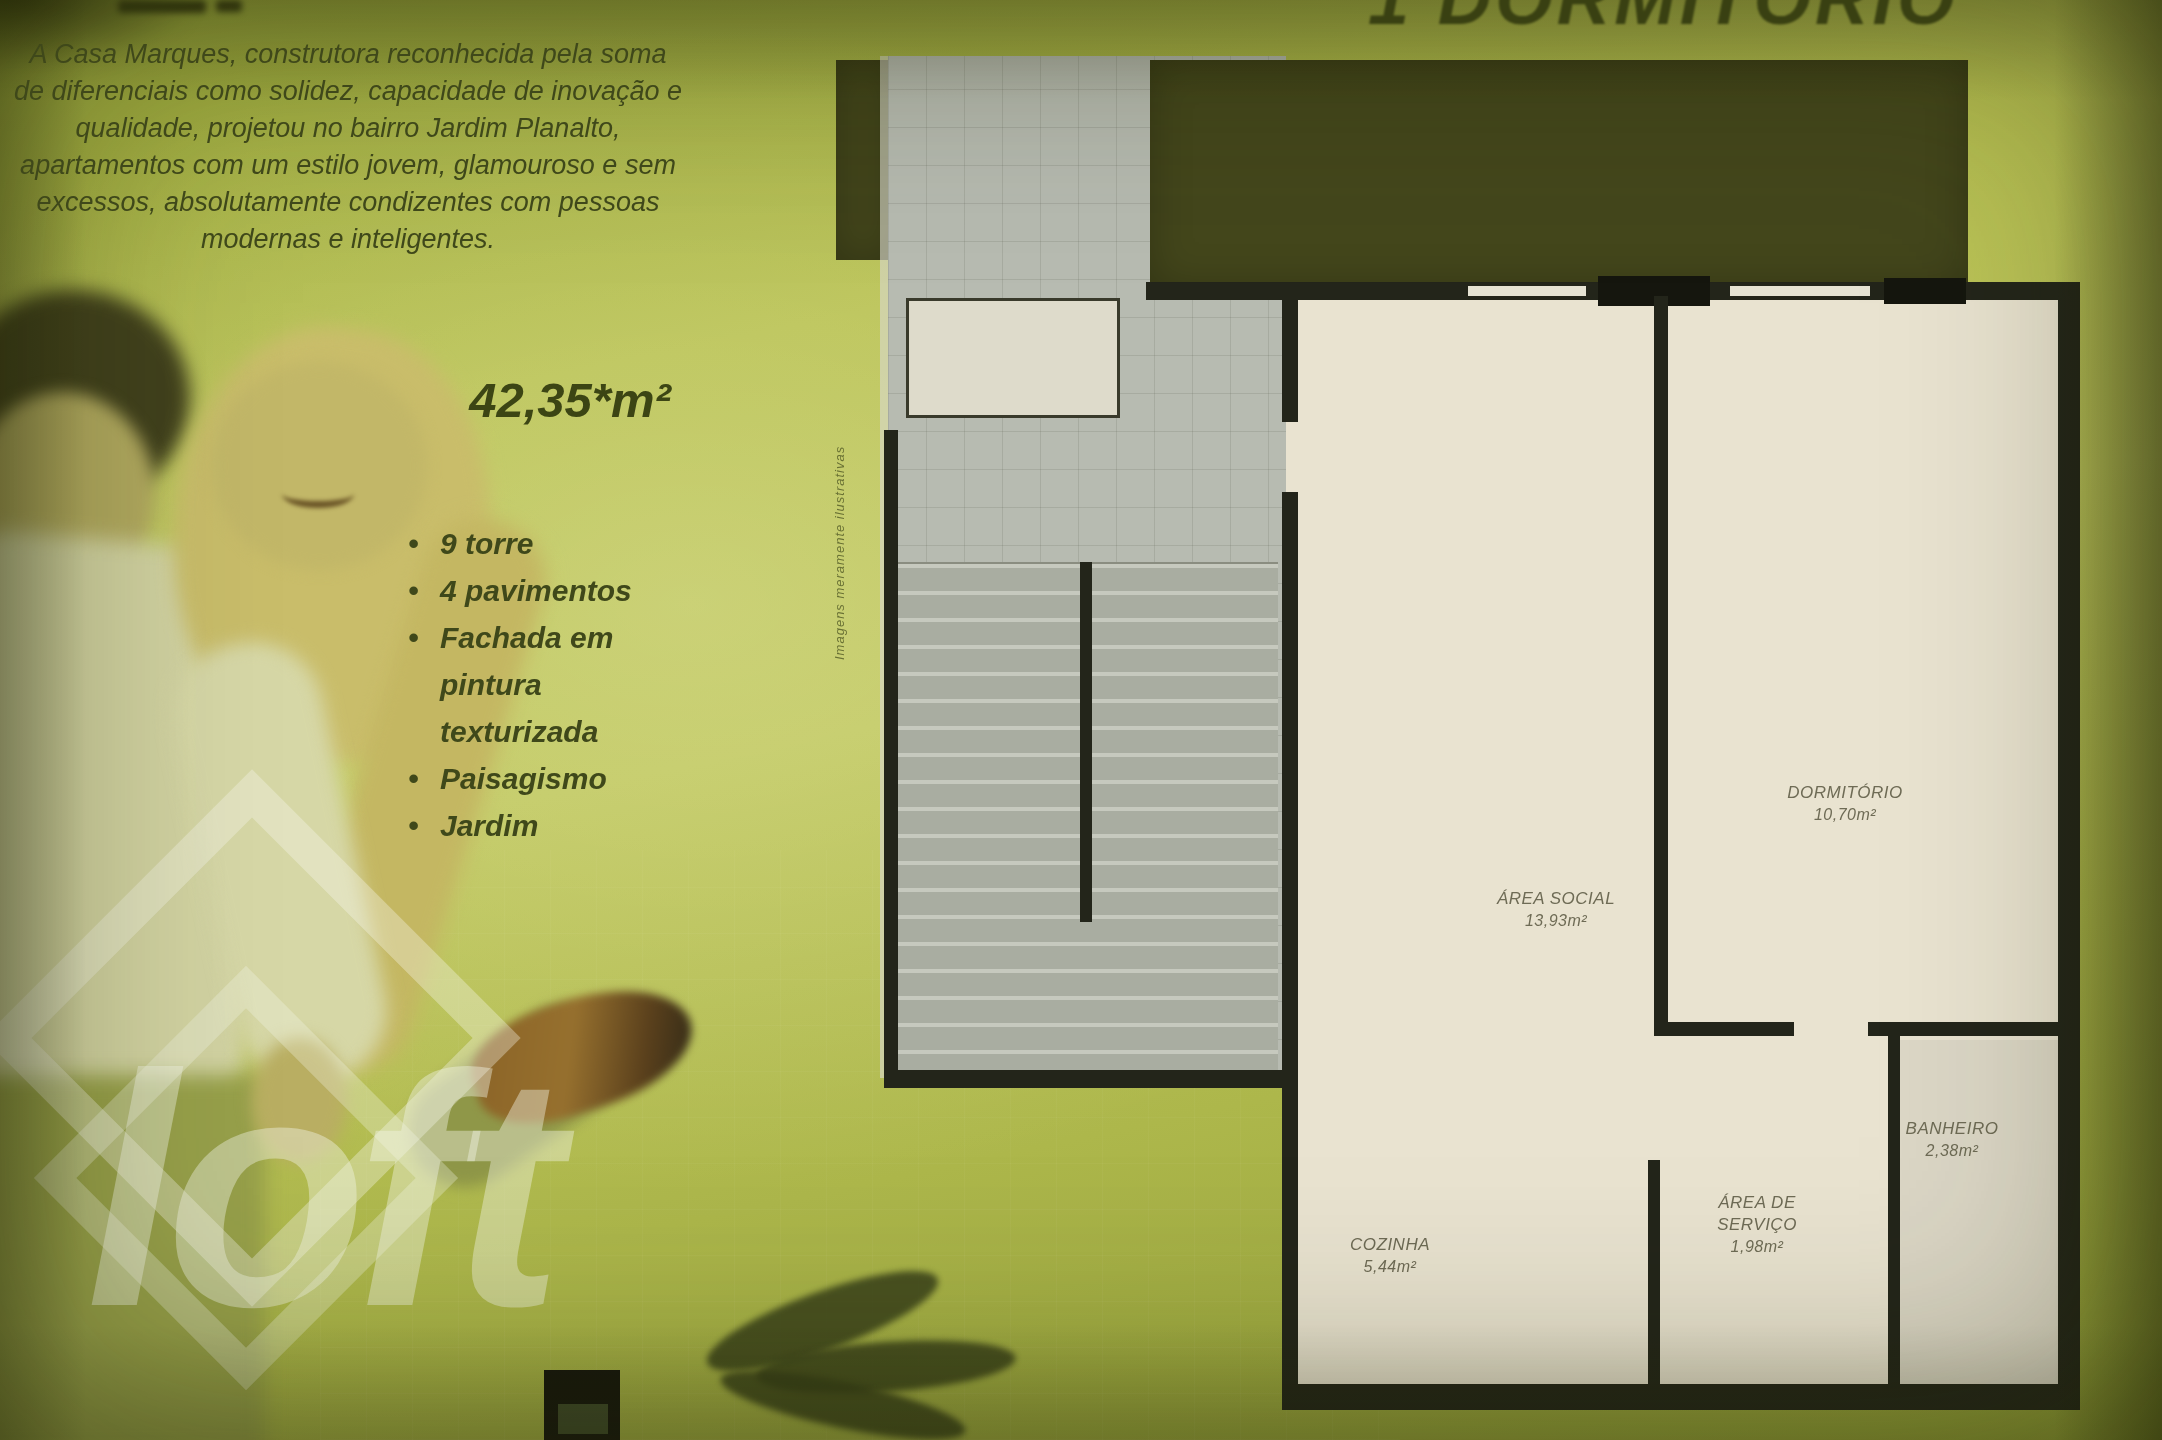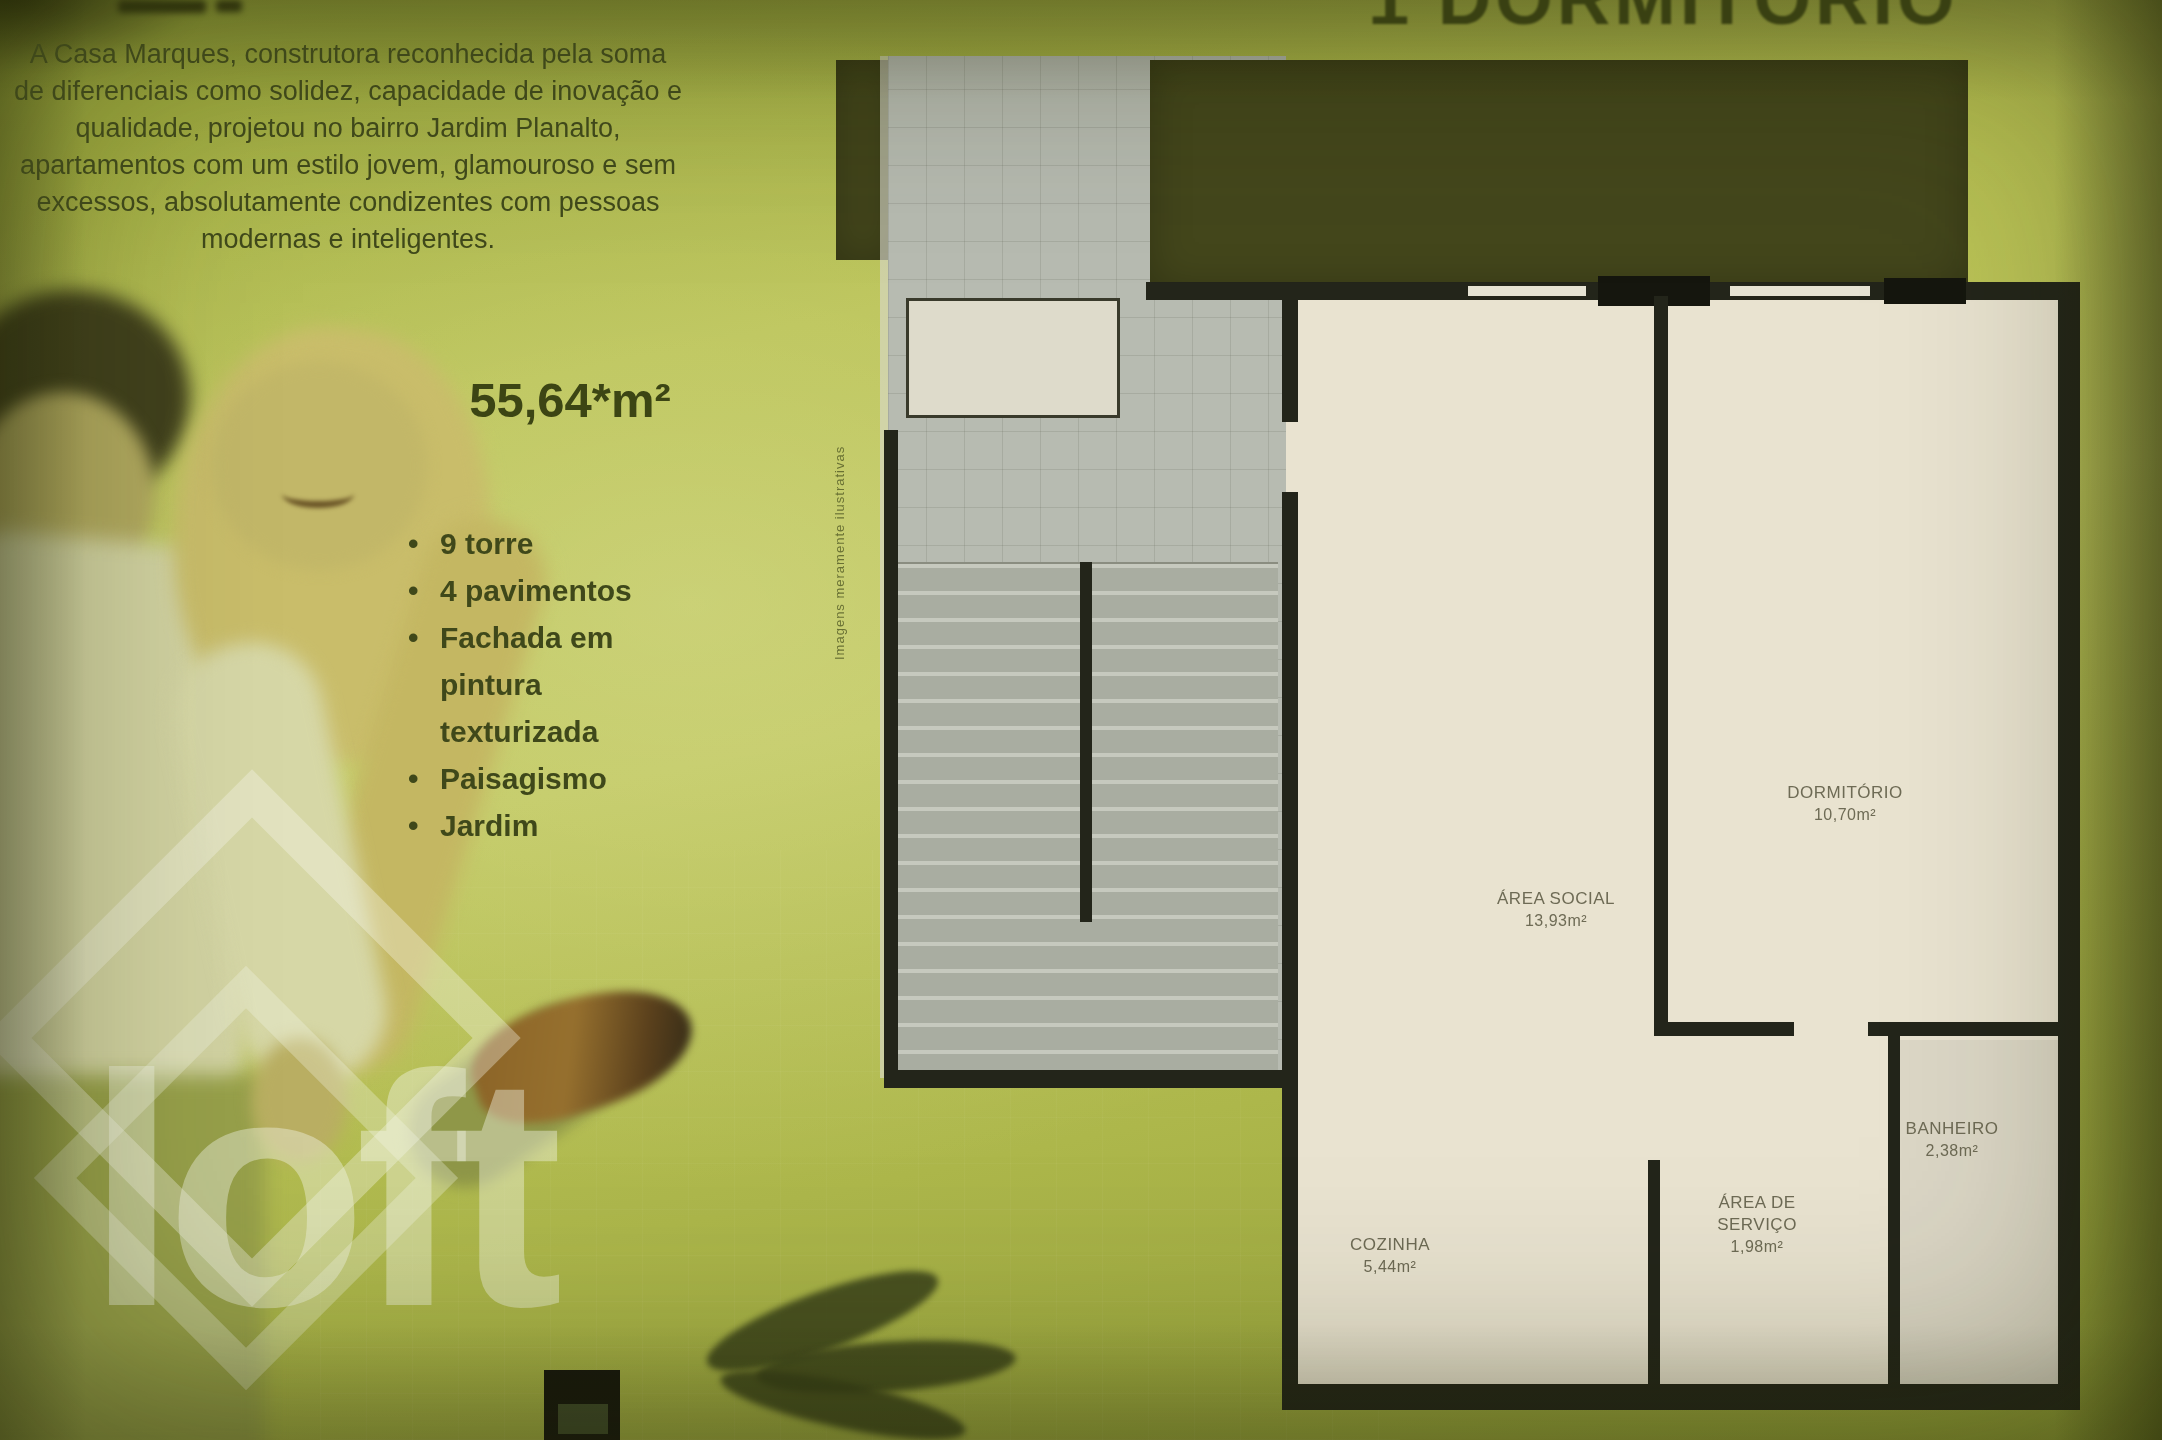--- a/index.html
+++ b/index.html
@@ -3,20 +3,21 @@
 <meta charset="utf-8">
 <style>
   html,body{margin:0;padding:0;background:#1d1f10;}
   *{box-sizing:border-box;}
   .page{
     position:relative;width:2162px;height:1440px;overflow:hidden;
     font-family:"Liberation Sans",sans-serif;
     background:
       radial-gradient(ellipse 1500px 950px at 32% 42%, rgba(255,255,225,0.22), rgba(0,0,0,0) 62%),
       linear-gradient(168deg,#9aa83c 0%,#b8c152 26%,#bec65c 48%,#adb74b 72%,#93a038 100%);
+    font-style: italic;
   }
   .abs{position:absolute;}
   .vignette{left:0;top:0;width:2162px;height:1440px;z-index:8;pointer-events:none;
     box-shadow:inset 0 0 220px 40px rgba(34,38,6,0.38);
     background:
       linear-gradient(90deg,rgba(30,34,4,0.30),rgba(0,0,0,0) 4%,rgba(0,0,0,0) 95%,rgba(25,28,4,0.45)),
       linear-gradient(0deg,rgba(30,34,4,0.18),rgba(0,0,0,0) 8%,rgba(0,0,0,0) 93%,rgba(28,30,4,0.22));}
   .bg-grid{left:320px;top:850px;width:1080px;height:590px;opacity:.5;z-index:0;
     background:
       repeating-linear-gradient(90deg,rgba(255,255,240,0.07) 0 1px,rgba(0,0,0,0) 1px 46px),
@@ -187,21 +188,21 @@
 
   <div class="abs bg-grid"></div>
 
   <div class="abs corner-smudge"></div>
   <div class="abs head-blob hb1"></div>
   <div class="abs head-blob hb2"></div>
 
   <div class="abs intro">A Casa Marques, construtora reconhecida pela soma de diferenciais como solidez, capacidade de inovação e qualidade, projetou no bairro Jardim Planalto, apartamentos com um estilo jovem, glamouroso e sem excessos, absolutamente condizentes com pessoas modernas e inteligentes.</div>
 
   <div class="abs area-block">
-    <div class="area-value">55,64*m²</div>
+    <div class="area-value">42,35*m²</div>
   </div>
 
   <div class="abs features">
     <ul>
       <li><span class="dot">•</span><span>9 torre</span></li>
       <li><span class="dot">•</span><span>4 pavimentos</span></li>
       <li><span class="dot">•</span><span>Fachada em pintura texturizada</span></li>
       <li><span class="dot">•</span><span>Paisagismo</span></li>
       <li><span class="dot">•</span><span>Jardim</span></li>
     </ul>

